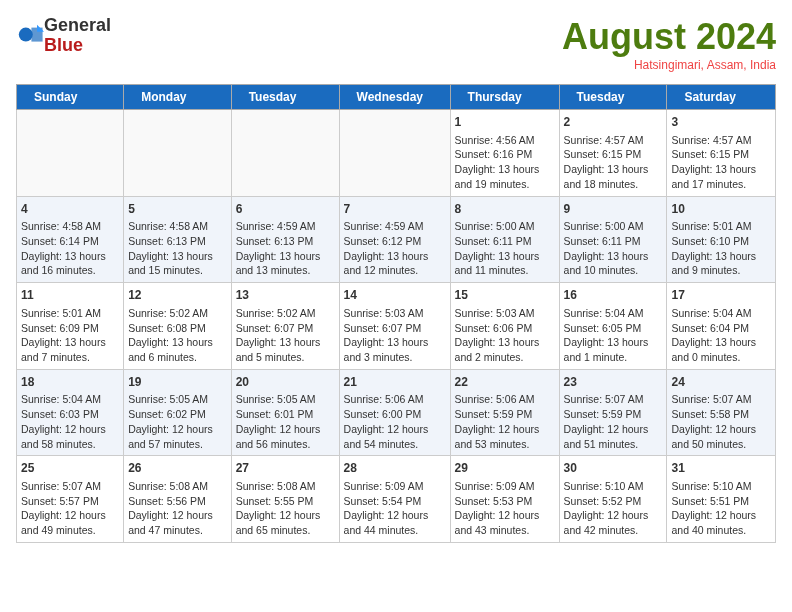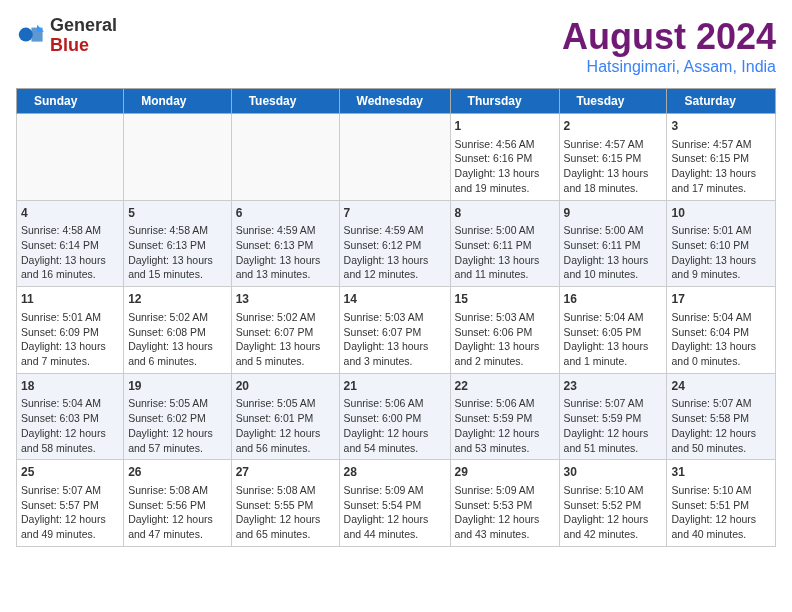--- a/index.html
+++ b/index.html
@@ -12,44 +12,44 @@
     }
     .header {
       display: flex;
       justify-content: space-between;
       align-items: flex-start;
       margin-bottom: 12px;
     }
     .logo {
       display: flex;
       align-items: center;
-      gap: 6px;
+      gap: 0;
     }
     .logo-text {
       font-size: 18px;
       font-weight: bold;
       line-height: 1.1;
     }
     .logo-general { color: #333; }
     .logo-blue { color: #b91c1c; }
     .logo-icon {
       width: 28px;
       height: 28px;
     }
     .title-block {
       text-align: right;
     }
     .calendar-title {
       font-size: 36px;
       font-weight: bold;
-      color: #701a75;
+      color: #4d7c0f;
     }
     .calendar-subtitle {
-      font-size: 16px;
-      color: #3b82f6;
+      font-size: 12px;
+      color: #ef4444;
     }
     table {
       width: 100%;
       border-collapse: collapse;
       font-size: 11px;
     }
     thead tr th {
       background-color: #1a6bbf;
       color: #fff;
       padding: 5px 17px;

